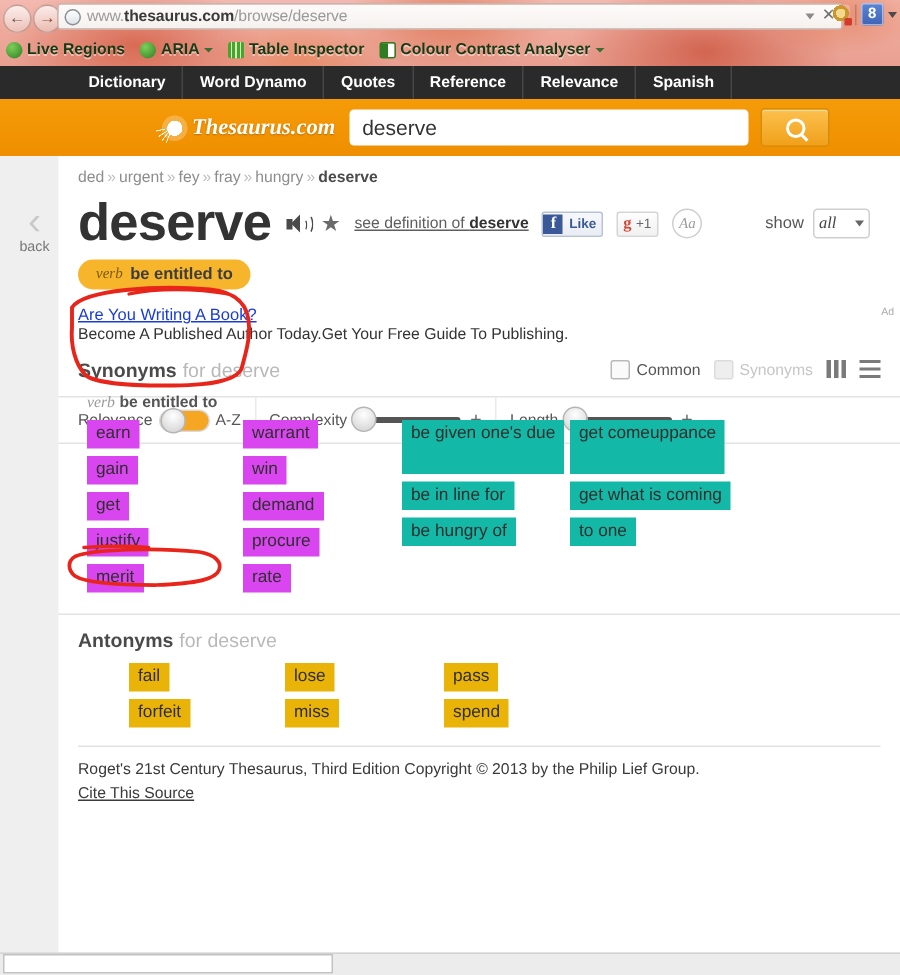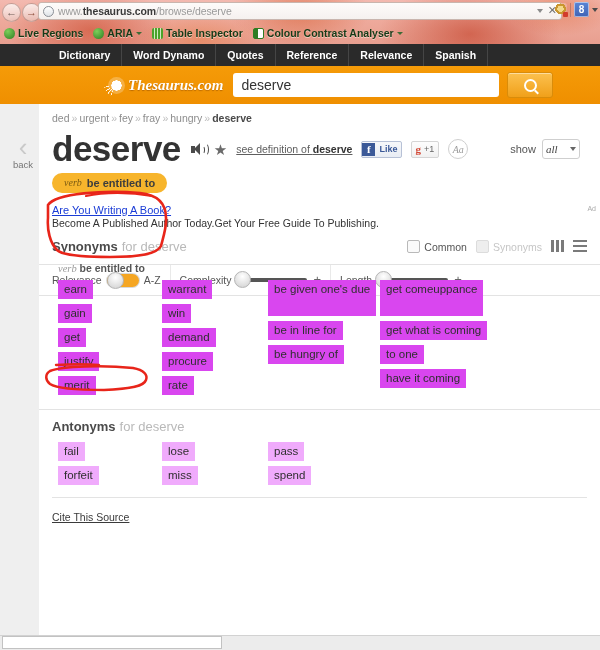--- a/index.html
+++ b/index.html
@@ -250,23 +250,23 @@
   .cols{display:flex;gap:0;padding-left:6px;}
   .col{display:flex;flex-direction:column;align-items:flex-start;gap:5px;}
   .col.c1{width:104px;}
   .col.c2{width:106px;}
   .col.c3{width:112px;}
   .col.c4{width:110px;}
   .chip{
     font-size:11.5px;color:#2f2f2f;padding:3px 6px;line-height:13px;white-space:nowrap;cursor:pointer;
   }
   .chip.s3{background:#d946ef;}
-  .chip.s1{background:#d946ef;}
+  .chip.s1{background:#14b8a6;}
   .chip.tall{padding:3px 6px 20px 6px;}
-  .chip.ant{background:#f0abfc;}
+  .chip.ant{background:#eab308;margin-left:28px;}
 
   .antsec{border-top:1px solid #e3e3e3;margin-top:14px;}
   .footer{border-top:1px solid #e3e3e3;margin:12px 13px 0 13px;padding:9px 0 0 0;}
   .fline{font-size:10.5px;color:#3a3a3a;}
   .fcite{font-size:10.5px;color:#3a3a3a;text-decoration:underline;margin-top:2px;display:inline-block;}
 
   
   .ink{position:absolute;left:0;top:0;width:600px;height:650px;pointer-events:none;}
 
   
@@ -474,21 +474,20 @@
           </div>
           <div class="col c3">
             <span class="chip s1 tall">be given one's due</span>
             <span class="chip s1">be in line for</span>
             <span class="chip s1">be hungry of</span>
           </div>
           <div class="col c4">
             <span class="chip s1 tall">get comeuppance</span>
             <span class="chip s1">get what is coming</span>
             <span class="chip s1">to one</span>
-            <span class="chip s1">have it coming</span>
           </div>
         </div>
       </div>
 
       <div class="sec antsec">
         <div class="sechead">
           <span class="sectitle">Antonyms</span>
           <span class="secsub">for deserve</span>
         </div>
         <div class="cols">
@@ -501,20 +500,21 @@
             <span class="chip ant">miss</span>
           </div>
           <div class="col c3">
             <span class="chip ant">pass</span>
             <span class="chip ant">spend</span>
           </div>
         </div>
       </div>
 
       <div class="footer">
+        <div class="fline">Roget's 21st Century Thesaurus, Third Edition Copyright © 2013 by the Philip Lief Group.</div>
         <a class="fcite">Cite This Source</a>
       </div>
 
     </div>
   </div>
 
   <svg class="ink" viewBox="0 0 600 650">
 
     <path d="M48 205 C 56 193, 105 190, 140 193 C 160 195, 166 205, 166 218
              C 167 226, 163 238, 161 246 C 157 254, 140 257, 110 257

